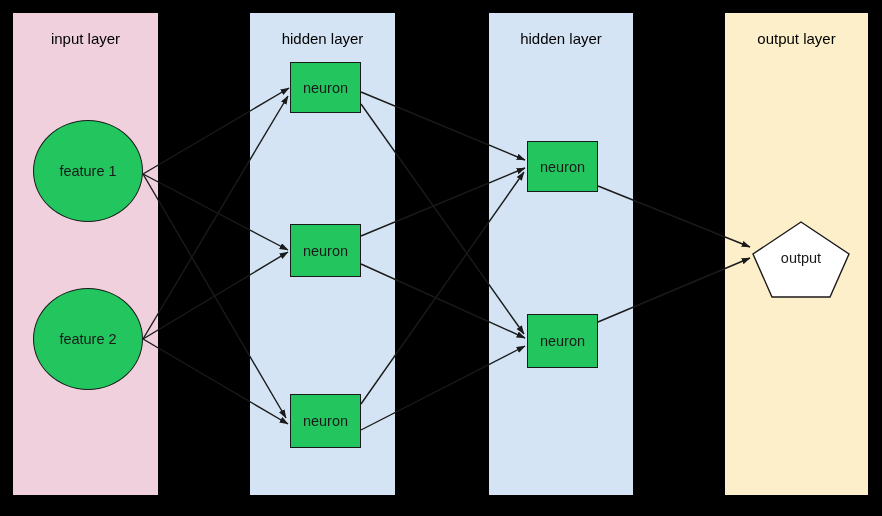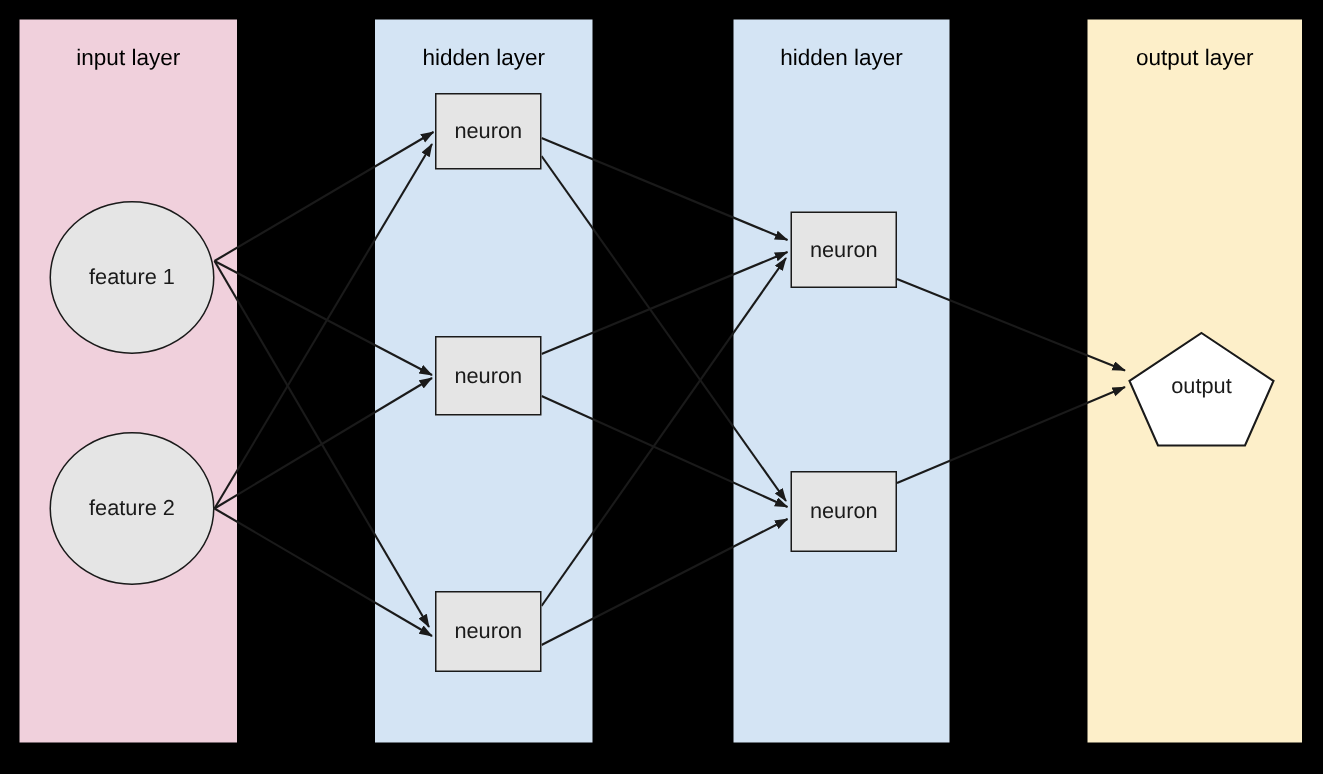--- a/index.html
+++ b/index.html
@@ -2,21 +2,21 @@
 <html><head>
 <meta charset="utf-8">
 <style>
   html,body{margin:0;padding:0;background:#000;}
   #stage{position:relative;width:882px;height:516px;background:#000;overflow:hidden;
          font-family:"Liberation Sans","DejaVu Sans",sans-serif;}
   .panel{position:absolute;box-sizing:border-box;}
   .panel-title{position:absolute;left:0;right:0;text-align:center;color:#000000;
                font-size:15px;line-height:18px;}
   #svg-edges{position:absolute;left:0;top:0;width:882px;height:516px;pointer-events:none;}
-  .node{position:absolute;box-sizing:border-box;background:#e5e5e5;border:1.4px solid #1a1a1a;
+  .node{position:absolute;box-sizing:border-box;background:#22c55e;border:1.4px solid #1a1a1a;
         display:flex;align-items:center;justify-content:center;color:#1a1a1a;font-size:14.5px;}
   .node.circle{border-radius:50%;}
   .pent{position:absolute;}
   .pent-label{position:absolute;color:#1a1a1a;font-size:14.5px;text-align:center;}
 </style>
 </head>
 <body>
 
 <div id="stage">
 
@@ -58,21 +58,21 @@
 
       <path d="M361,104 L524,334"></path>
       <path d="M361,264 L525,338"></path>
       <path d="M361,430 L525,346"></path>
 
       <path d="M598,186 L750,247"></path>
       <path d="M598,322 L750,258"></path>
     </g>
   </svg>
 
-  <div class="node circle" style="left:33px;top:134px;width:110px;height:102px;">
+  <div class="node circle" style="left:33px;top:120px;width:110px;height:102px;">
     <span>feature 1</span>
   </div>
   <div class="node circle" style="left:33px;top:288px;width:110px;height:102px;align-items:center;">
     <span>feature 2</span>
   </div>
 
   <div class="node" style="left:290px;top:62px;width:71px;height:51px;">
     <span>neuron</span>
   </div>
   <div class="node" style="left:290px;top:224px;width:71px;height:53px;">

